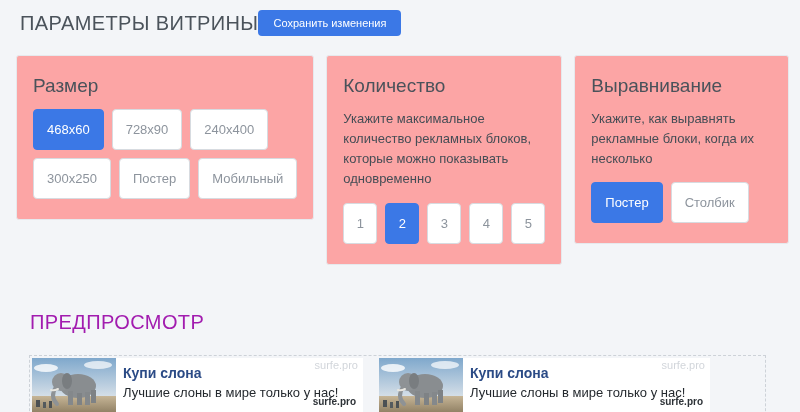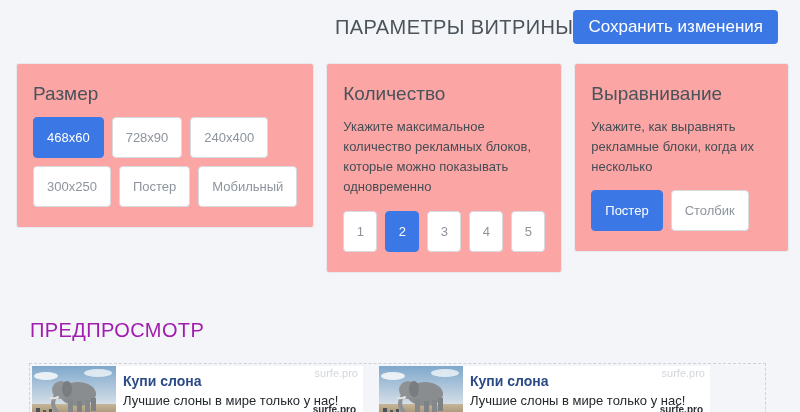--- a/index.html
+++ b/index.html
@@ -7,36 +7,36 @@
   body {
     background: #f3f5f8;
     font-family: "Liberation Sans", sans-serif;
     overflow: hidden;
     position: relative;
   }
 
   
   .header {
     display: flex;
-    justify-content: flex-end;
+    justify-content: flex-start;
     align-items: center;
     padding: 10px 22px 0 20px;
   }
   .page-title {
     font-size: 20px;
     font-weight: 500;
     color: #4b535b;
     letter-spacing: 0.4px;
   }
   .save-btn {
     background: #3b78e6;
     color: #ffffff;
     border: none;
     border-radius: 4px;
-    font-size: 17px;
+    font-size: 11px;
     font-family: "Liberation Sans", sans-serif;
     padding: 7px 15px;
     cursor: pointer;
   }
 
   
   .cards-row {
     display: flex;
     align-items: flex-start;
     gap: 12px;

